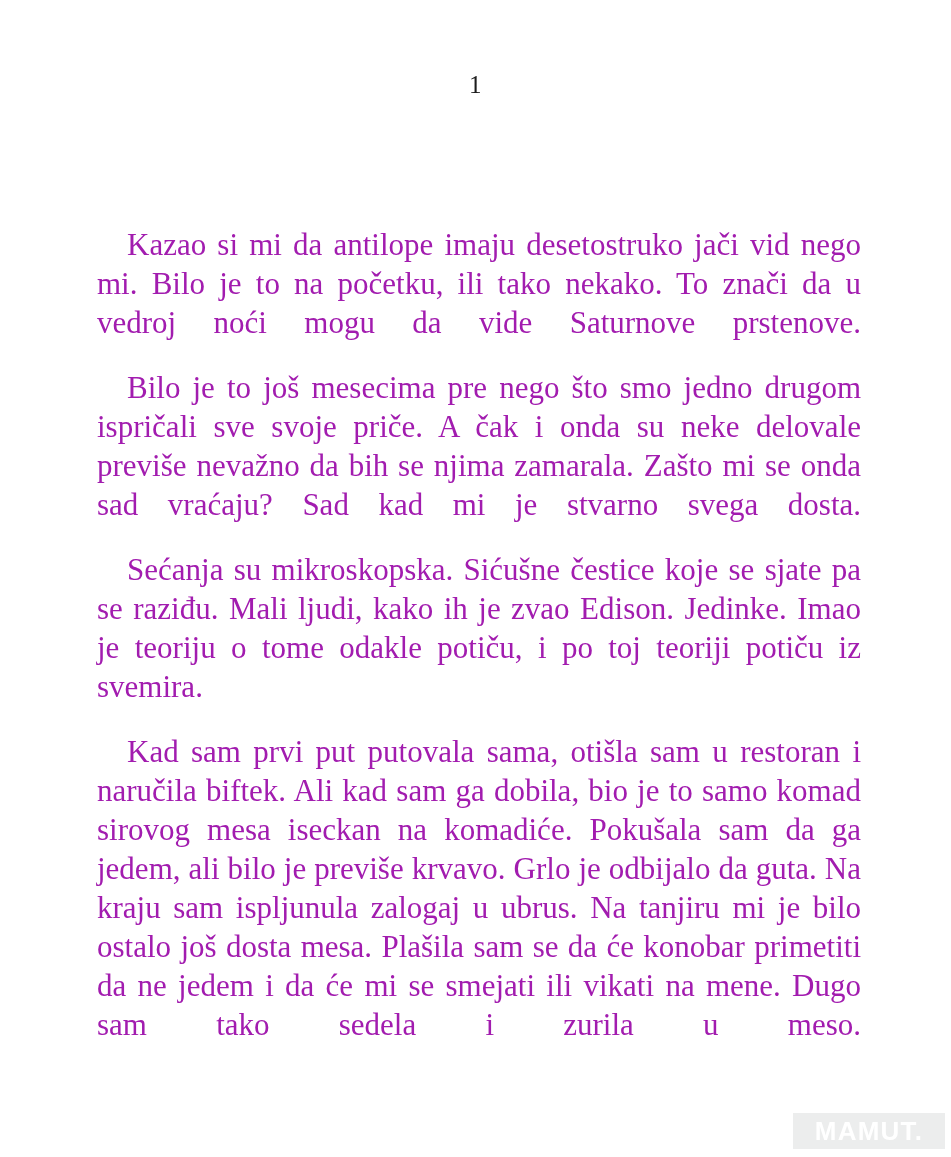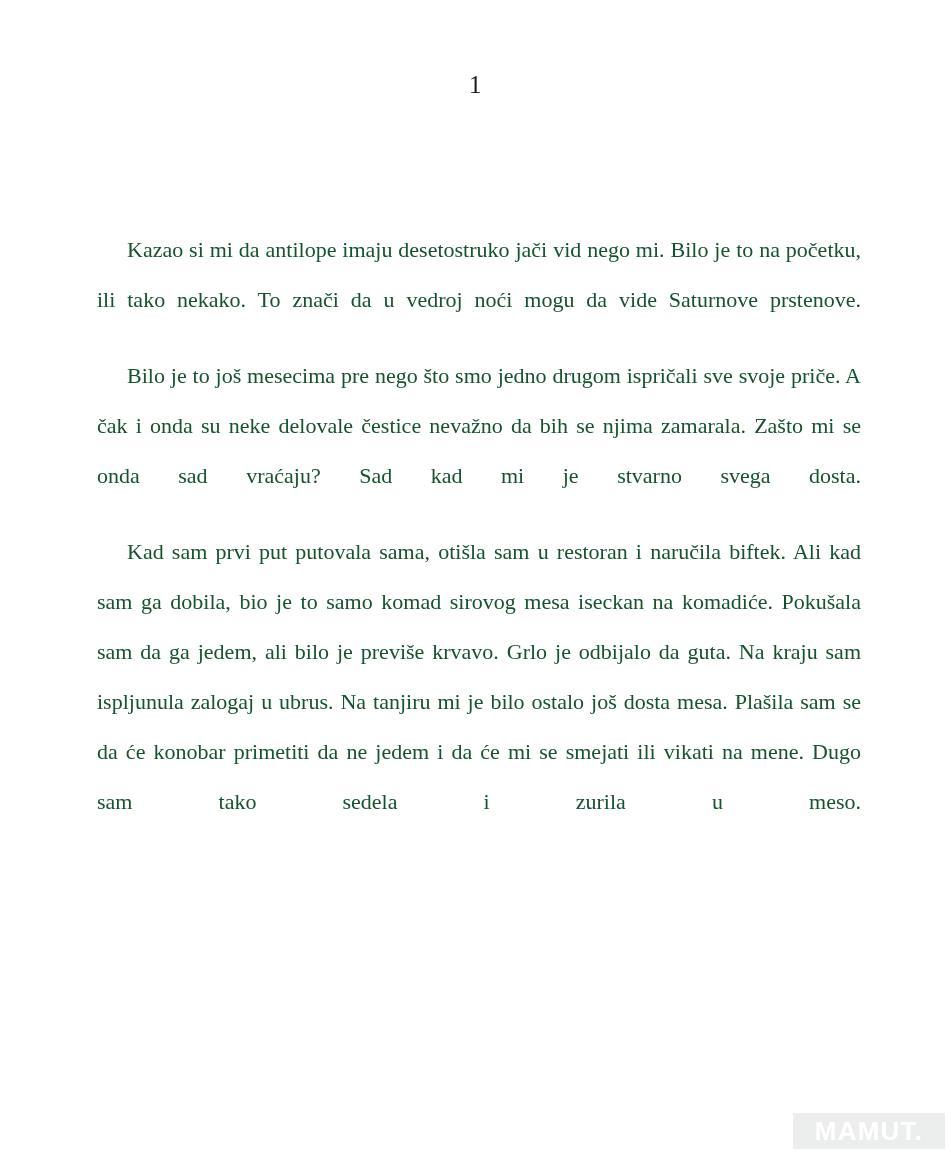--- a/index.html
+++ b/index.html
@@ -35,25 +35,25 @@
   
   .body-column {
     position: absolute;
     top: 225px;
     left: 97px;
     width: 764px;
   }
 
   .para {
     margin: 0 0 26px 0;
-    font-size: 22px;
-    line-height: 50px;
+    font-size: 31px;
+    line-height: 39px;
     text-align: justify;
     text-indent: 30px;
-    color: #14532d;
+    color: #a21caf;
     -webkit-hyphens: none;
     hyphens: none;
     word-spacing: 0.2px;
   }
 
   .para:last-child {
     margin-bottom: 12px;
   }
 
   
@@ -88,22 +88,23 @@
 <body>
 
 <div class="page">
 
   <div class="folio">1</div>
 
   <div class="body-column">
 
     <p class="para justify-all">Kazao si mi da antilope imaju desetostruko jači vid nego mi. Bilo je to na početku, ili tako nekako. To znači da u vedroj noći mogu da vide Saturnove prstenove.</p>
 
-    <p class="para justify-all">Bilo je to još mesecima pre nego što smo jedno drugom ispričali sve svoje priče. A čak i onda su neke delovale čestice nevažno da bih se njima zamarala. Zašto mi se onda sad vraćaju? Sad kad mi je stvarno svega dosta.</p>
+    <p class="para justify-all">Bilo je to još mesecima pre nego što smo jedno drugom ispričali sve svoje priče. A čak i onda su neke delovale previše nevažno da bih se njima zamarala. Zašto mi se onda sad vraćaju? Sad kad mi je stvarno svega dosta.</p>
 
+    <p class="para">Sećanja su mikroskopska. Sićušne čestice koje se sjate pa se raziđu. Mali ljudi, kako ih je zvao Edison. Jedinke. Imao je teoriju o tome odakle potiču, i po toj teoriji potiču iz svemira.</p>
 
     <p class="para justify-all">Kad sam prvi put putovala sama, otišla sam u restoran i naručila biftek. Ali kad sam ga dobila, bio je to samo komad sirovog mesa iseckan na komadiće. Pokušala sam da ga jedem, ali bilo je previše krvavo. Grlo je odbijalo da guta. Na kraju sam ispljunula zalogaj u ubrus. Na tanjiru mi je bilo ostalo još dosta mesa. Plašila sam se da će konobar primetiti da ne jedem i da će mi se smejati ili vikati na mene. Dugo sam tako sedela i zurila u meso.</p>
 
   </div>
 
   <div class="watermark">
     <span class="watermark-text">MAMUT.</span>
   </div>
 
 </div>

